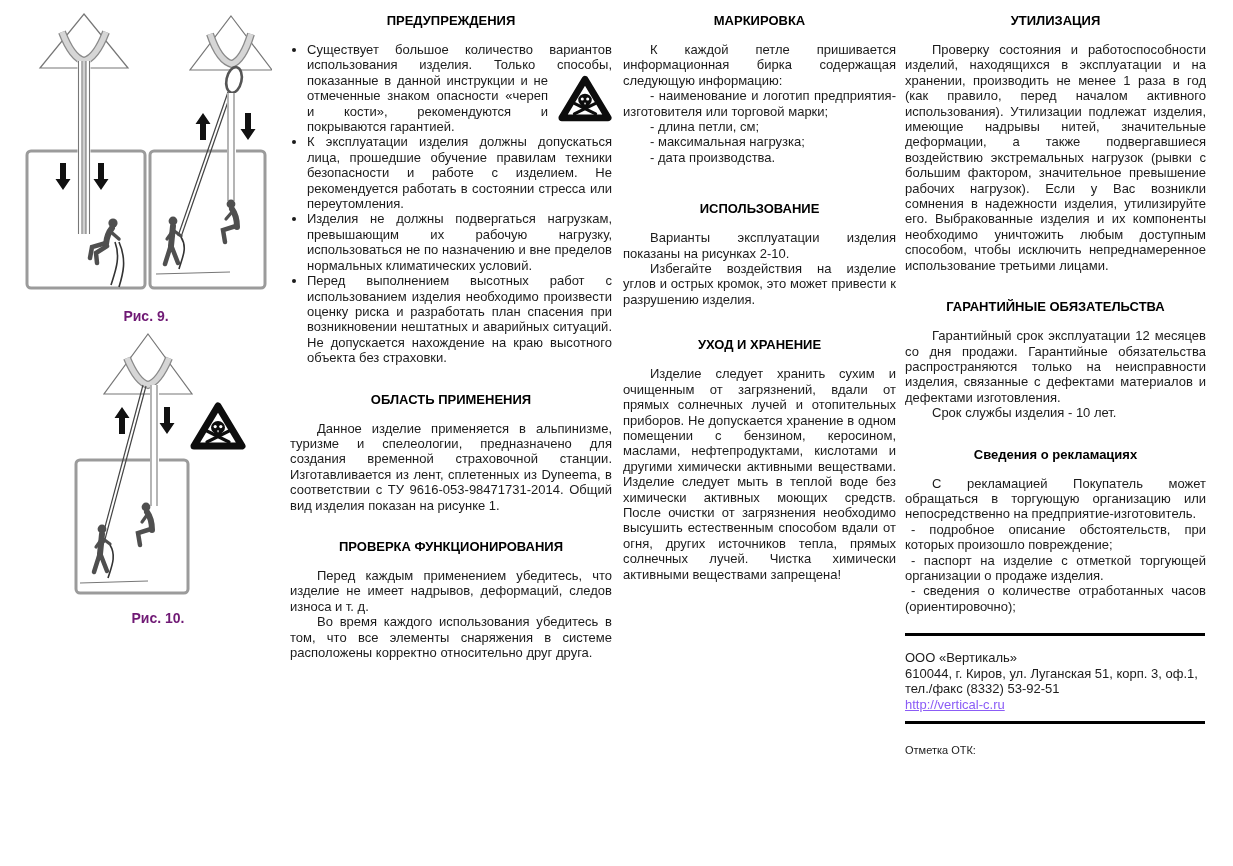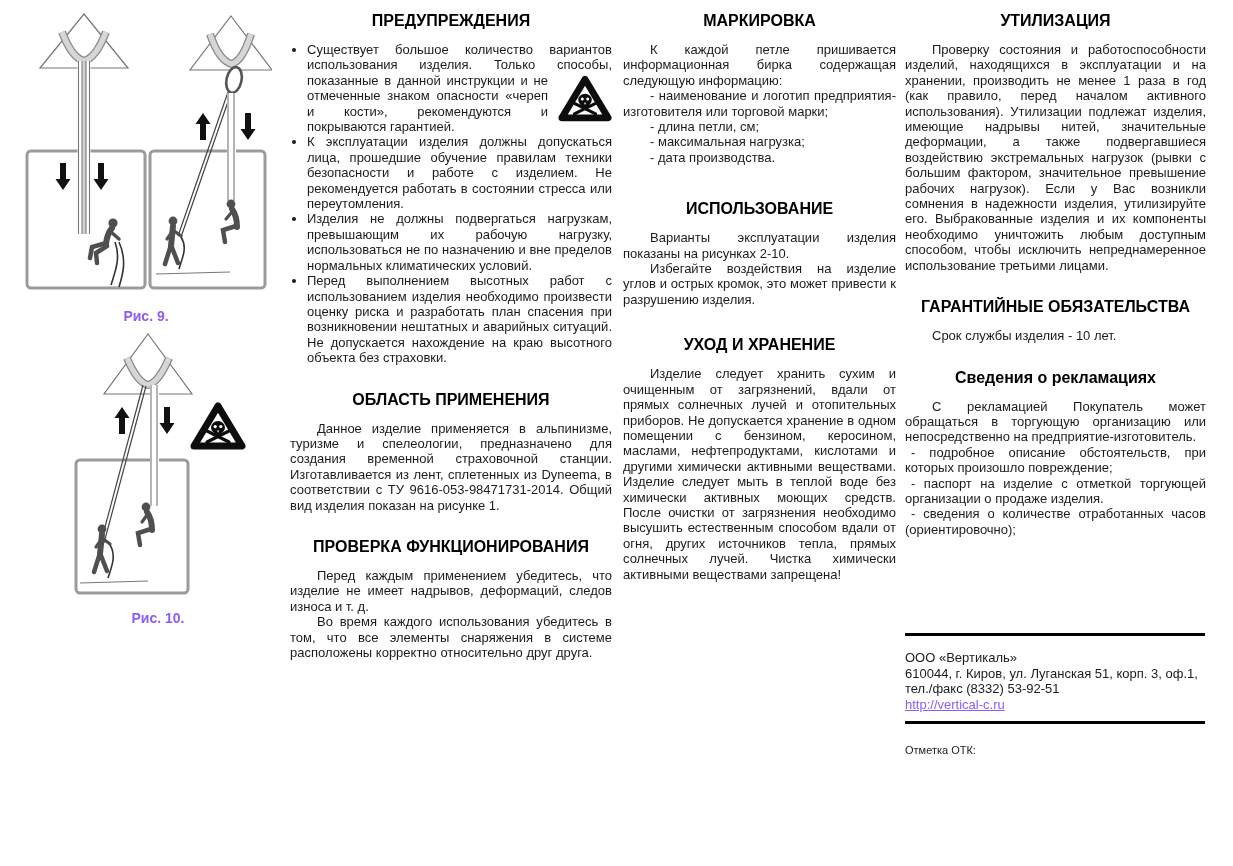--- a/index.html
+++ b/index.html
@@ -6,40 +6,40 @@
   html, body {
     width: 1233px; height: 866px;
     background: #ffffff;
     font-family: "Liberation Sans", "DejaVu Sans", sans-serif;
     color: #1b1b1b;
   }
   body { position: relative; overflow: hidden; font-size: 13px; line-height: 15.4px; }
 
   .col { position: absolute; text-align: justify; }
   .col h3 {
-    font-size: 16px; font-weight: bold; color: #000;
+    font-size: 13px; font-weight: bold; color: #000;
     text-align: center; margin: 26px 0 13px 0; line-height: 16px;
     text-align-last: center;
   }
   .col h3.first { margin-top: 5px; }
   .col h3.mt36 { margin-top: 36px; }
   .col h3.mt30 { margin-top: 30px; }
   p { margin: 0; }
   .ind { text-indent: 27px; }
   .item { text-indent: 27px; }
   .claim { text-indent: 6px; }
 
   ul.warn { list-style: disc outside; padding-left: 17px; margin: 0; }
   ul.warn li { margin: 0; }
 
   .skullwrap { float: right; margin: 2px 0 4px 10px; }
 
   .figwrap { position: absolute; }
   .figwrap svg { display: block; }
-  .caption { position: absolute; font-size: 14px; font-weight: bold; text-align: center; color: #8b5cf6; }
+  .caption { position: absolute; font-size: 14px; font-weight: bold; text-align: center; color: #701a75; }
 
   .contact { position: absolute; text-align: left; line-height: 15.6px; }
   .contact .rule { border-top: 3px solid #000; height: 0; }
   .contact .rule.top { margin-bottom: 14px; }
   .contact .rule.bottom { margin-top: 9px; }
   .contact a { color: #8b5cf6; text-decoration: underline; cursor: pointer; }
   .qc { position: absolute; font-size: 11px; }
   .hiddendefs { position: absolute; width: 0; height: 0; }
 </style>
 </head>
@@ -234,20 +234,21 @@
 
   <h3 class="mt30">УХОД И ХРАНЕНИЕ</h3>
   <p class="ind">Изделие следует хранить сухим и очищенным от загрязнений, вдали от прямых солнечных лучей и отопительных приборов. Не допускается хранение в одном помещении с бензином, керосином, маслами, нефтепродуктами, кислотами и другими химически активными веществами. Изделие следует мыть в теплой воде без химически активных моющих средств. После очистки от загрязнения необходимо высушить естественным способом вдали от огня, других источников тепла, прямых солнечных лучей. Чистка химически активными веществами запрещена!</p>
 </section>
 
 <section class="col" style="left:905px; top:8px; width:301px;">
   <h3 class="first">УТИЛИЗАЦИЯ</h3>
   <p class="ind">Проверку состояния и работоспособности изделий, находящихся в эксплуатации и на хранении, производить не менее 1 раза в год (как правило, перед началом активного использования). Утилизации подлежат изделия, имеющие надрывы нитей, значительные деформации, а также подвергавшиеся воздействию экстремальных нагрузок (рывки с большим фактором, значительное превышение рабочих нагрузок). Если у Вас возникли сомнения в надежности изделия, утилизируйте его. Выбракованные изделия и их компоненты необходимо уничтожить любым доступным способом, чтобы исключить непреднамеренное использование третьими лицами.</p>
 
   <h3>ГАРАНТИЙНЫЕ ОБЯЗАТЕЛЬСТВА</h3>
+  <p class="ind">Гарантийный срок эксплуатации 12 месяцев со дня продажи. Гарантийные обязательства распространяются только на неисправности изделия, связанные с дефектами материалов и дефектами изготовления.</p>
   <p class="ind">Срок службы изделия - 10 лет.</p>
 
   <h3>Сведения о рекламациях</h3>
   <p class="ind">С рекламацией Покупатель может обращаться в торгующую организацию или непосредственно на предприятие-изготовитель.</p>
   <p class="claim">- подробное описание обстоятельств, при которых произошло повреждение;</p>
   <p class="claim">- паспорт на изделие с отметкой торгующей организации о продаже изделия.</p>
   <p class="claim">- сведения о количестве отработанных часов (ориентировочно);</p>
 </section>
 
 <div class="contact" style="left:905px; top:633px; width:300px;">

